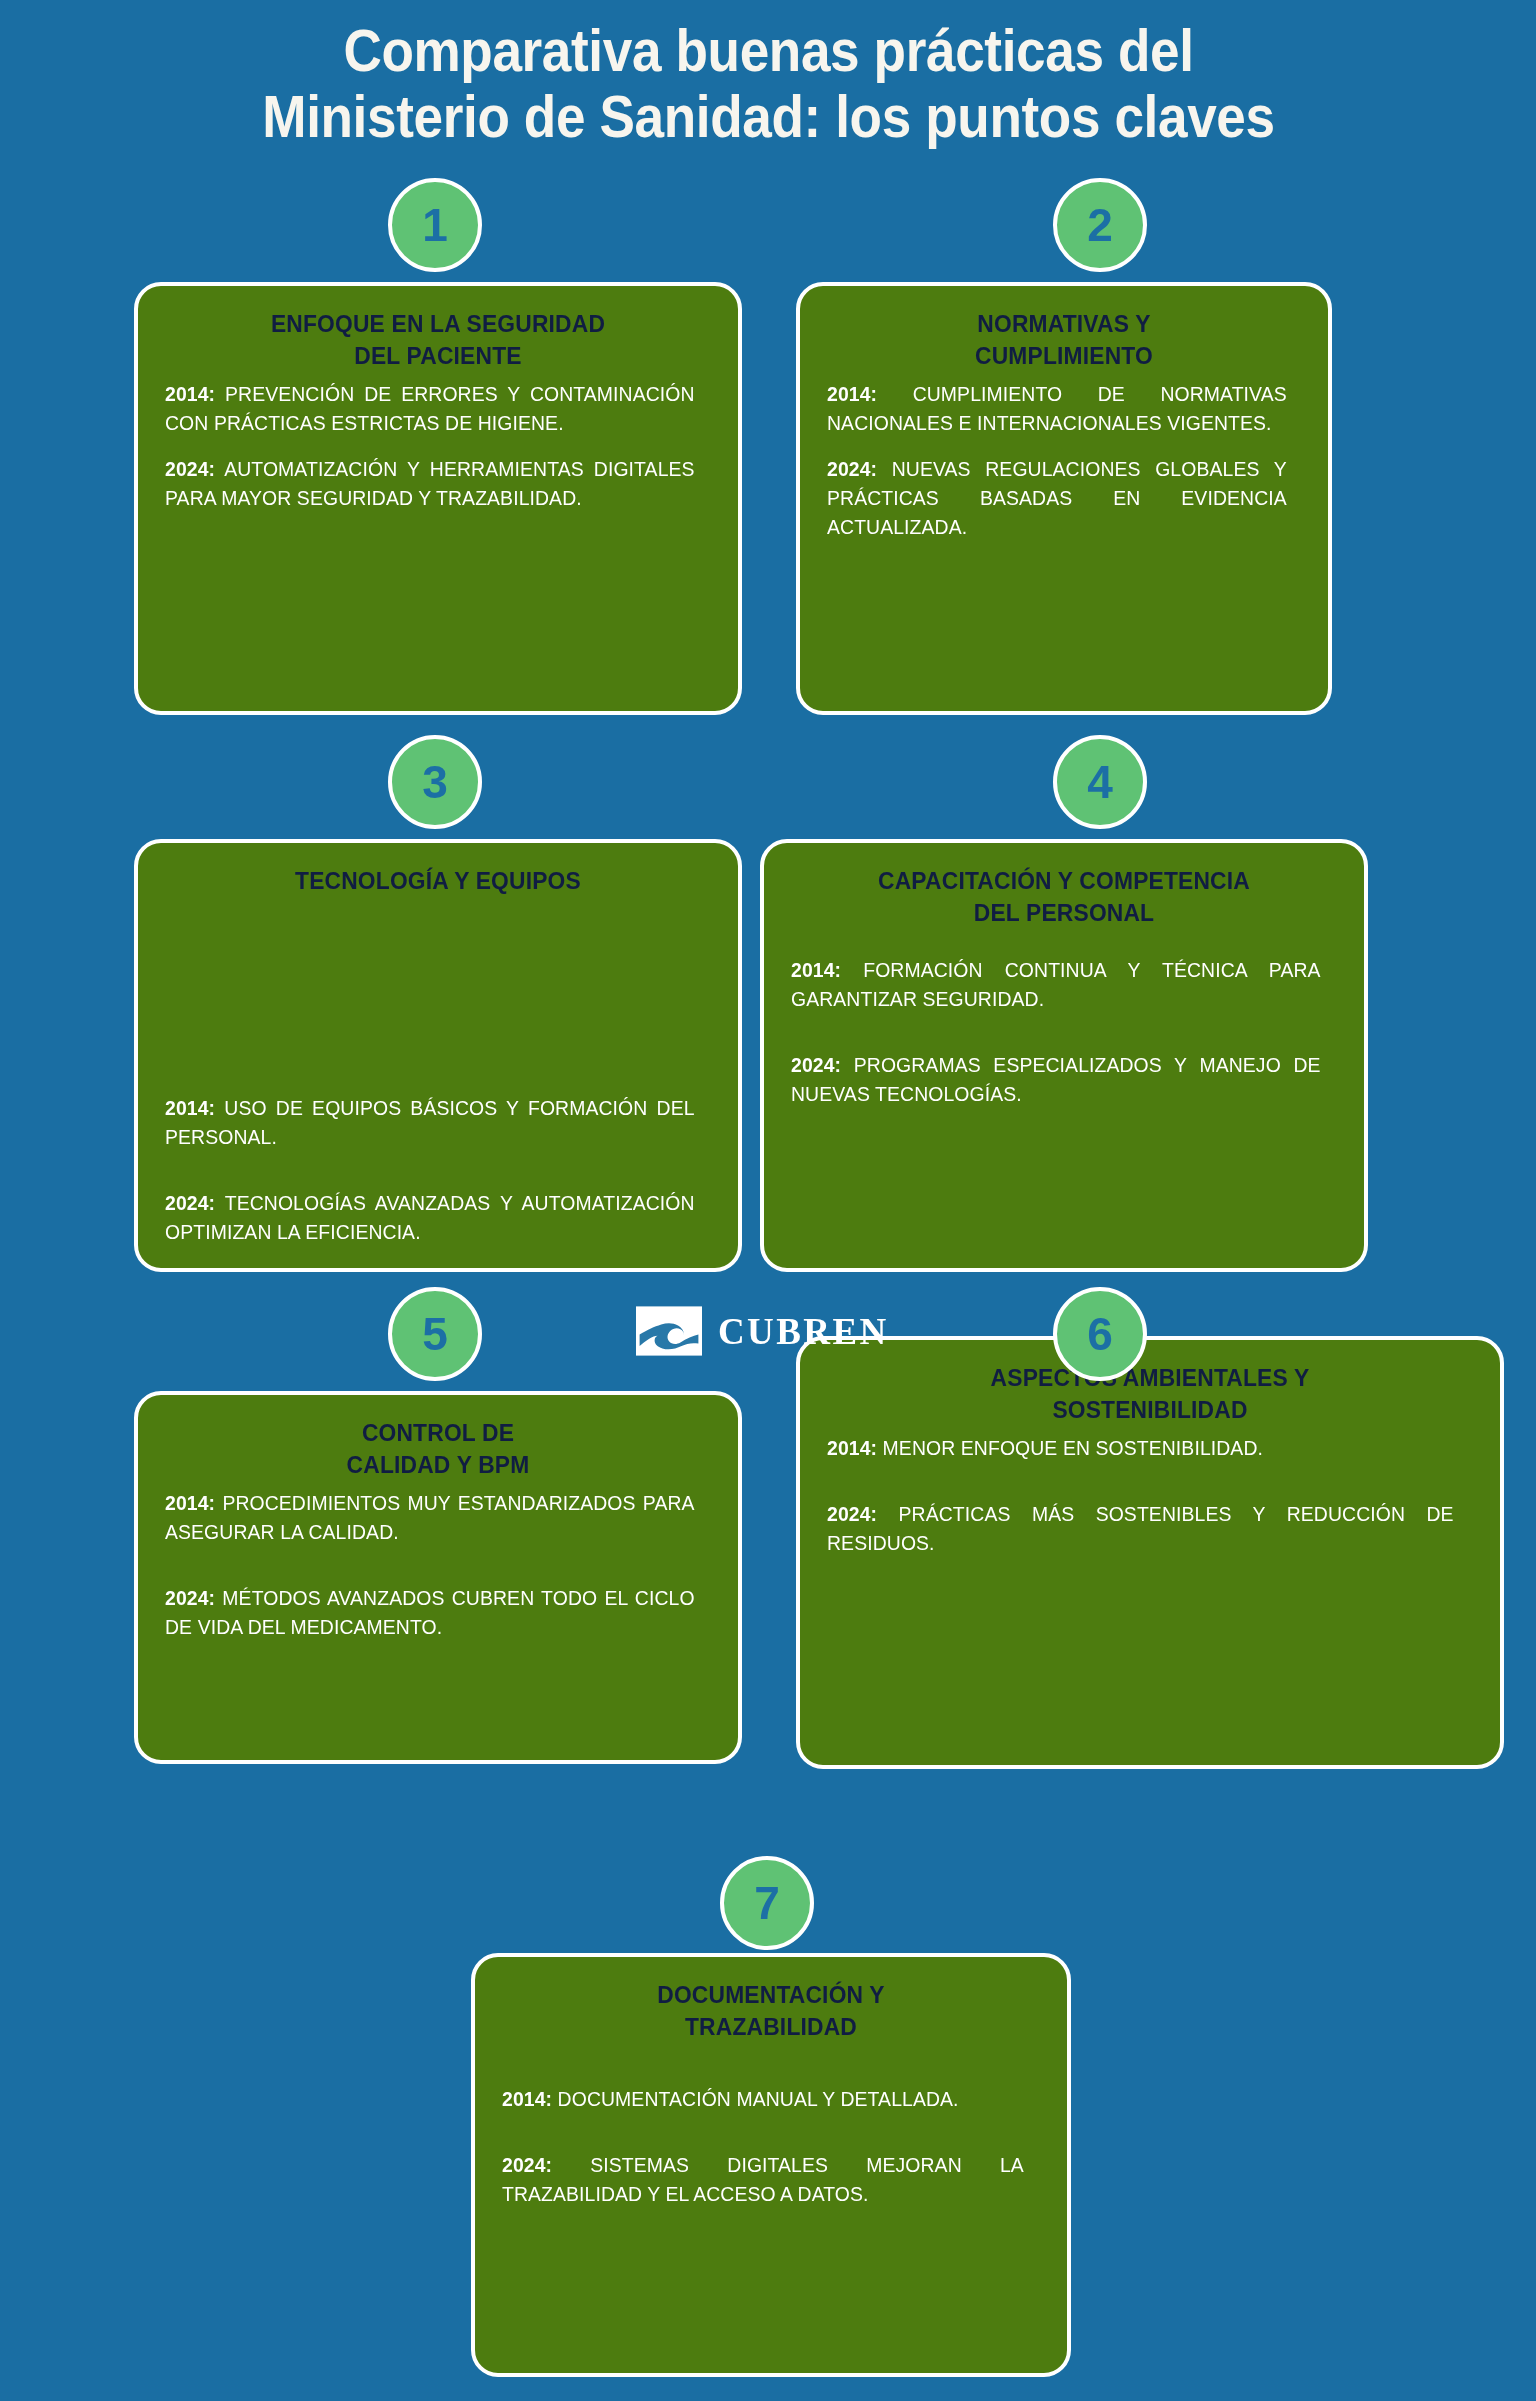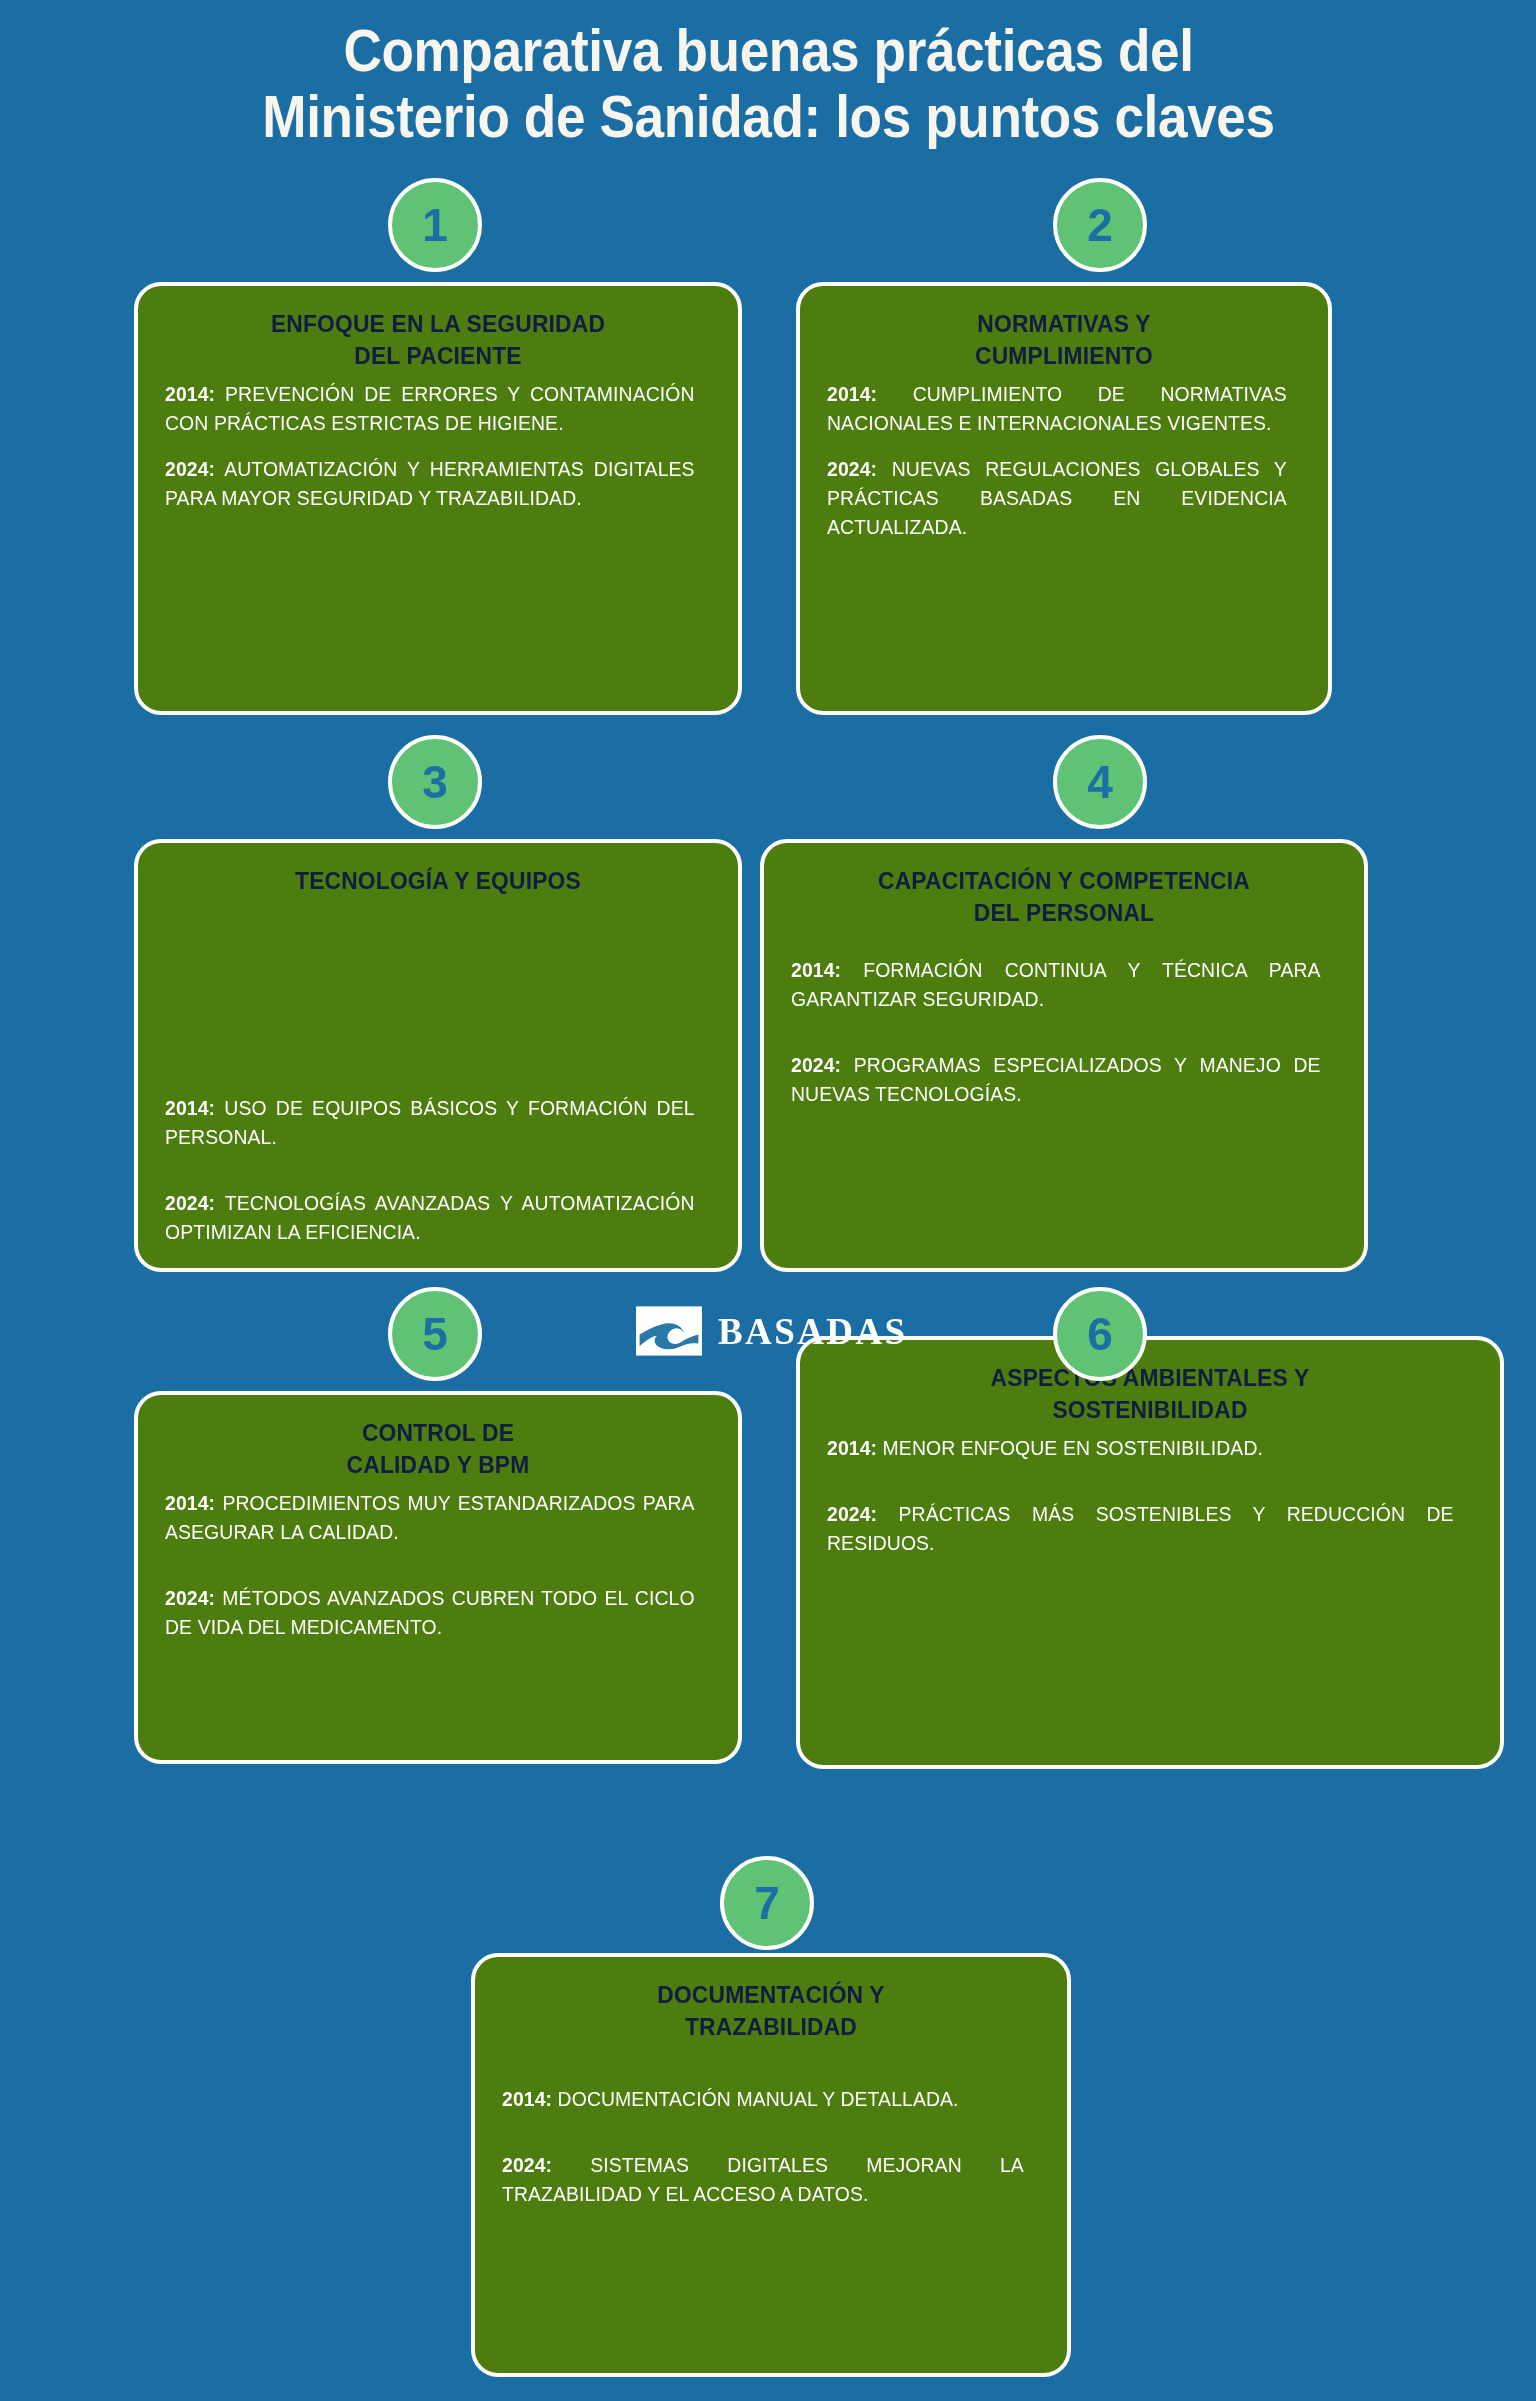--- a/index.html
+++ b/index.html
@@ -167,21 +167,21 @@
       <p class="row-txt"><span class="yr">2014:</span> <span>FORMACIÓN CONTINUA Y TÉCNICA PARA GARANTIZAR SEGURIDAD.</span></p>
       <p class="row-txt"><span class="yr">2024:</span> <span>PROGRAMAS ESPECIALIZADOS Y MANEJO DE NUEVAS TECNOLOGÍAS.</span></p>
     </div>
   </div>
 
   <div class="logo" style="left:636px; top:1306px;">
     <svg class="logo-mark" viewBox="0 0 110 82">
       <rect x="0" y="0" width="110" height="82" fill="#ffffff"></rect>
       <path d="M6 47 C20 38 30 34 42 30 C52 27 62 27 70 32 C77 36 80 42 80 48 C80 44 78 40 74 38 C69 35 62 36 57 41 C52 46 51 53 55 58 C59 63 67 64 74 60 C84 54 95 49 104 47 L104 62 C94 60 84 62 76 66 C66 71 54 73 44 70 C36 68 31 63 31 57 C31 53 33 50 36 49 C32 49 27 51 22 54 C16 58 11 62 6 66 Z" fill="#2878a8"></path>
     </svg>
-    <span class="logo-word">BASADAS</span>
+    <span class="logo-word">CUBREN</span>
   </div>
 
   <div class="badge" style="left:388px; top:1287px;">
     <span>5</span>
   </div>
 
   <div class="card gap-lg" style="left:134px; top:1391px; width:608px; height:373px;">
     <div class="card-title">CONTROL DE
 CALIDAD Y BPM</div>
     <div class="card-body">

